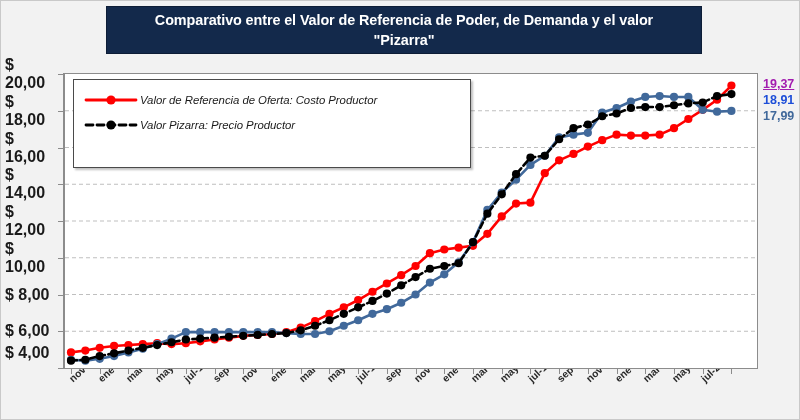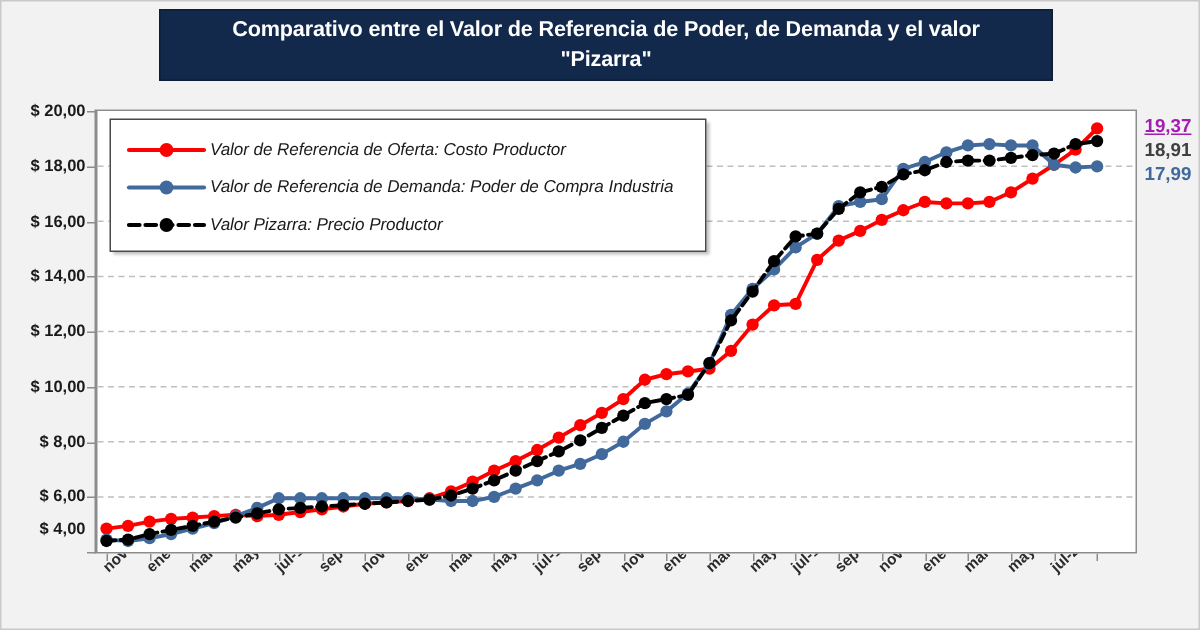--- a/index.html
+++ b/index.html
@@ -38,24 +38,24 @@
     left:63px;top:72px;
     width:694px;height:296px;
     background:#ffffff;
     border:1px solid #8c8c8c;
     box-sizing:border-box;
     overflow:hidden;
   }
   svg.chart-svg{position:absolute;left:0;top:0;}
   .ylab{
     position:absolute;
-    text-align:right;
+    text-align:left;
     width:52px;
     left:4px;
-    font-size:11px;
+    font-size:16px;
     font-weight:bold;
     color:#1a1a1a;
     transform:translateY(-50%);
   }
   
   .xlab{
     position:absolute;
     font-size:10.3px;
     font-weight:bold;
     color:#2b2b2b;
@@ -345,33 +345,26 @@
   <div id="legend">
       <div class="legend-row">
         <div class="legend-key"><svg width="58" height="16">
             <line x1="4" y1="8" x2="54" y2="8" stroke="#FF0000" stroke-width="2.8" stroke-linecap="round"></line>
             <circle cx="29" cy="8" r="4.6" fill="#FF0000"></circle>
           </svg></div>
         <div class="legend-text">Valor de Referencia de Oferta: Costo Productor</div>
       </div>
       <div class="legend-row">
         <div class="legend-key"><svg width="58" height="16">
-            <line x1="4" y1="8" x2="54" y2="8" stroke="#41699B" stroke-width="2.8" stroke-linecap="round"></line>
-            <circle cx="29" cy="8" r="4.6" fill="#41699B"></circle>
-          </svg></div>
-        <div class="legend-text">Valor de Referencia de Demanda: Poder de Compra Industria</div>
-      </div>
-      <div class="legend-row">
-        <div class="legend-key"><svg width="58" height="16">
             <line x1="4" y1="8" x2="54" y2="8" stroke="#000000" stroke-width="2.8" stroke-linecap="round" stroke-dasharray="7,4"></line>
             <circle cx="29" cy="8" r="4.6" fill="#000000"></circle>
           </svg></div>
         <div class="legend-text">Valor Pizarra: Precio Productor</div>
       </div>
     </div>
 
   <div id="end-labels">
       <div class="endlab" style="left: 762px; top: 76px; color: #a21caf; text-decoration: underline;">19,37</div>
-      <div class="endlab" style="left: 762px; top: 92px; color: #404040;">18,91</div>
+      <div class="endlab" style="left: 762px; top: 92px; color: #1d4ed8;">18,91</div>
       <div class="endlab" style="left: 762px; top: 108px; color: rgb(65, 105, 155);">17,99</div>
     </div>
 
 </div>
 
 </body></html>

